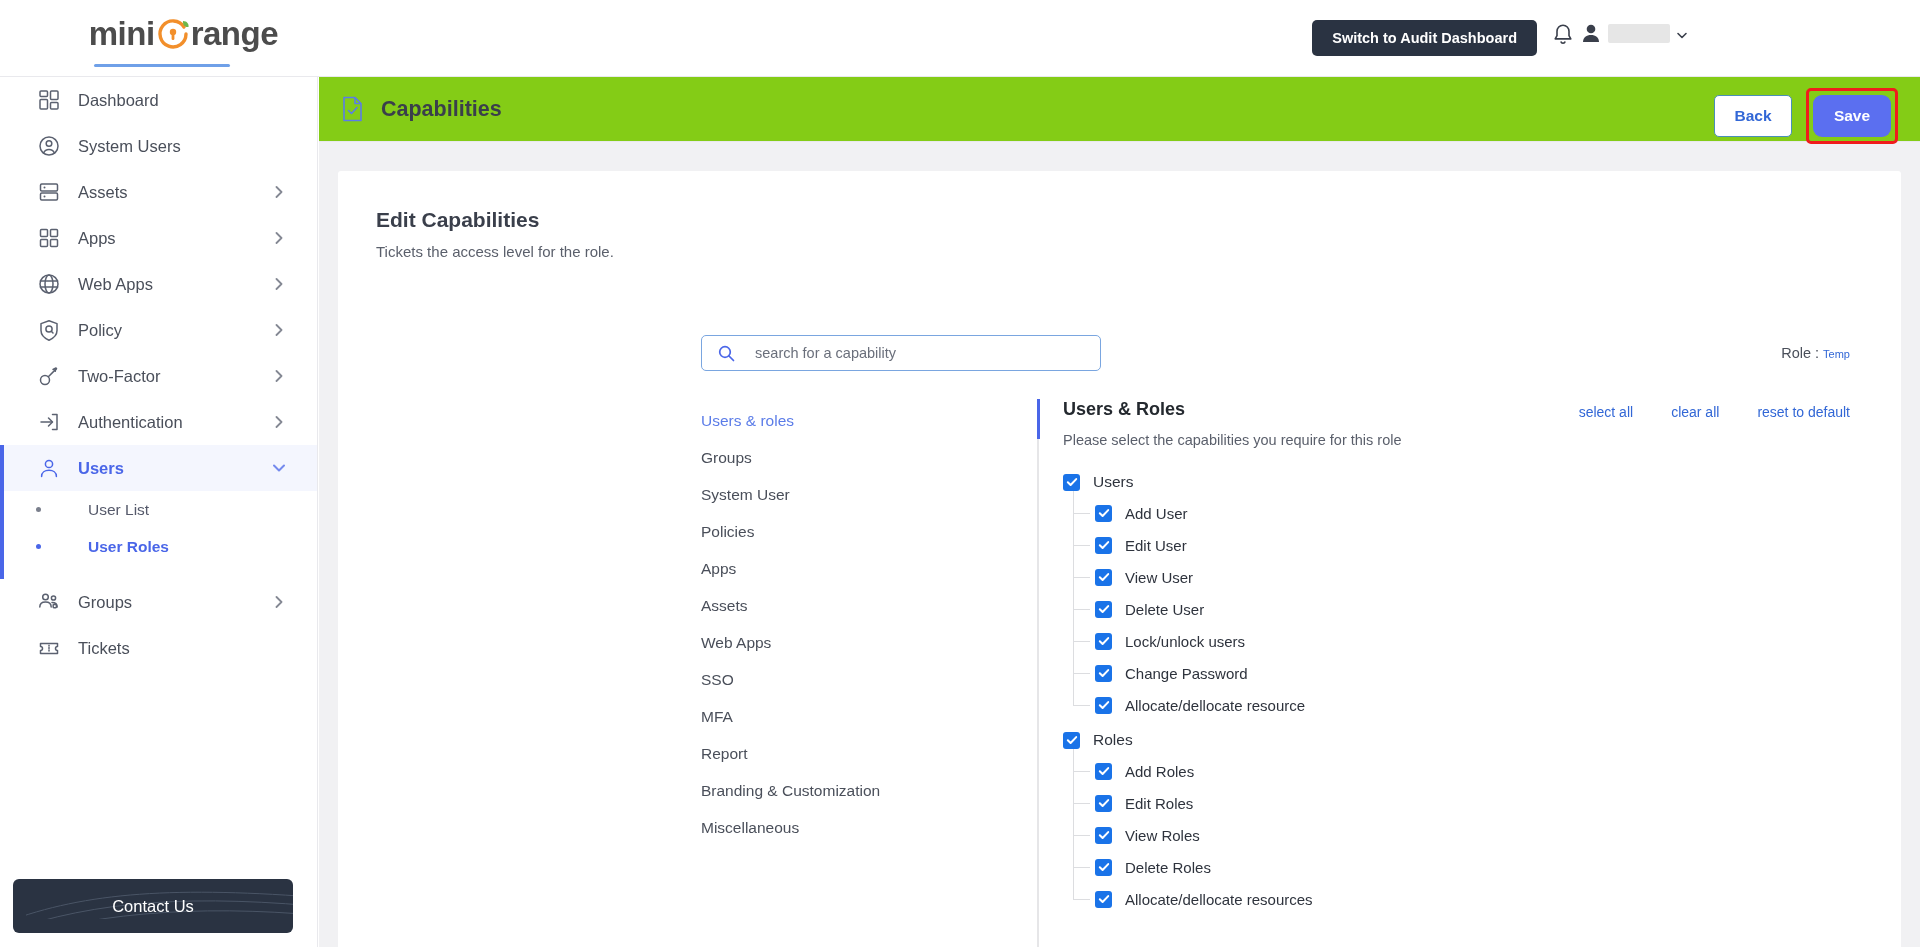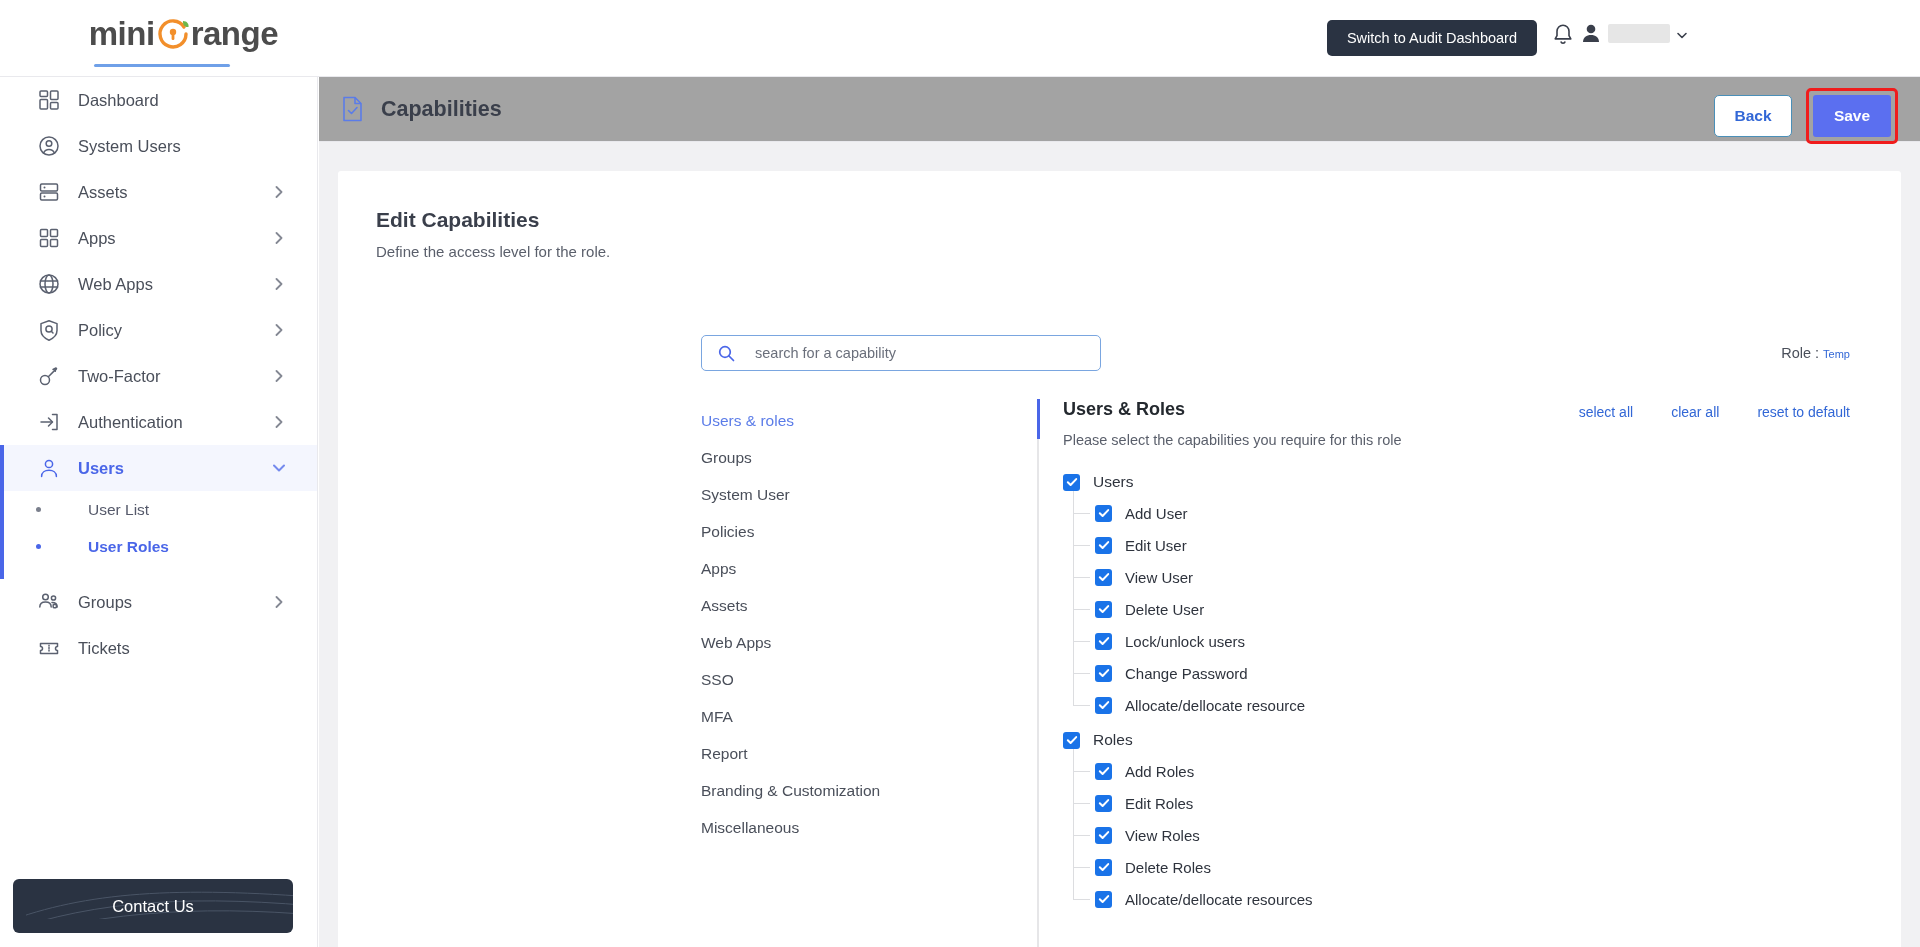--- a/index.html
+++ b/index.html
@@ -30,21 +30,21 @@
   .logo-o { display: inline-block; width: 34px; height: 34px; position: relative; margin: 0 1px; }
   .logo-underline {
     position: absolute; left: 56px; top: 50px;
     width: 136px; height: 3px; background: #6fa0e8; border-radius: 2px;
   }
   .switch-btn {
     position: absolute; right: 383px; top: 20px;
     height: 36px; padding: 0 20px;
     background: #2a3342; color: #ffffff;
     border: none; border-radius: 5px;
-    font-size: 14.5px; font-weight: normal;
+    font-size: 14.5px; font-weight: bold;
     font-family: "Liberation Sans", sans-serif;
     cursor: pointer; overflow: hidden; position: absolute;
     display: flex; align-items: center; justify-content: center;
   }
   .bell-icon {
     position: absolute; right: 345px; top: 23px;
     width: 24px; height: 26px; cursor: pointer;
   }
   .user-area {
     position: absolute; right: 232px; top: 21px;
@@ -110,39 +110,39 @@
     font-family: "Liberation Sans", sans-serif;
   }
 
   
   .main {
     position: absolute; left: 319px; top: 77px;
     width: 1601px; height: 870px;
     background: #f1f1f3;
   }
   .page-head {
-    position: relative; height: 65px; background: #a3a3a3;
+    position: relative; height: 65px; background: #84cc16;
     display: flex; align-items: center;
     border-bottom: 1px solid #e9e9ed;
   }
   .page-title-wrap { display: flex; align-items: center; margin-left: 22px; }
   .page-title-icon { width: 23px; height: 26px; margin-right: 17px; }
   .page-title { font-size: 21.5px; font-weight: bold; color: #3a3f4b; }
   .head-actions { position: absolute; right: 22px; top: 11px; display: flex; gap: 14px; align-items: center; }
   .btn-back {
     width: 78px; height: 42px; background: #ffffff;
     border: 1px solid #4a8fb8; border-radius: 5px;
     color: #3267d6; font-size: 15.5px; font-weight: bold; cursor: pointer;
     font-family: "Liberation Sans", sans-serif;
     margin-left: 36px;
   }
   .save-wrap { position: relative; padding: 4px; border: 3px solid #f01c1c; border-radius: 5px; }
   .btn-save {
     width: 78px; height: 42px; background: #5b6ff0;
-    border: none; border-radius: 3px;
+    border: none; border-radius: 9px;
     color: #ffffff; font-size: 15.5px; font-weight: bold; cursor: pointer;
     font-family: "Liberation Sans", sans-serif;
   }
 
   .card {
     position: absolute; left: 19px; top: 94px;
     width: 1563px; height: 827px;
     background: #ffffff; border-radius: 3px;
   }
   .card-h1 { position: absolute; left: 38px; top: 37px; font-size: 21px; font-weight: bold; color: #3a3f4b; }
@@ -445,21 +445,21 @@
     <div class="head-actions">
       <button class="btn-back">Back</button>
       <span class="save-wrap">
         <button class="btn-save">Save</button>
       </span>
     </div>
   </div>
 
   <div class="card">
     <div class="card-h1">Edit Capabilities</div>
-    <div class="card-sub">Define the access level for the role.</div>
+    <div class="card-sub">Tickets the access level for the role.</div>
   </div>
 
   <div class="search-box">
     <span class="search-ic">
       <svg viewBox="0 0 17 17" width="17" height="17">
         <circle cx="7" cy="7" r="5.3" fill="none" stroke="#4a66e8" stroke-width="1.7"></circle>
         <path d="M11 11 L15.5 15.5" stroke="#4a66e8" stroke-width="1.7" stroke-linecap="round"></path>
       </svg>
     </span>
     <input class="search-inp" type="text" placeholder="search for a capability" style="">

